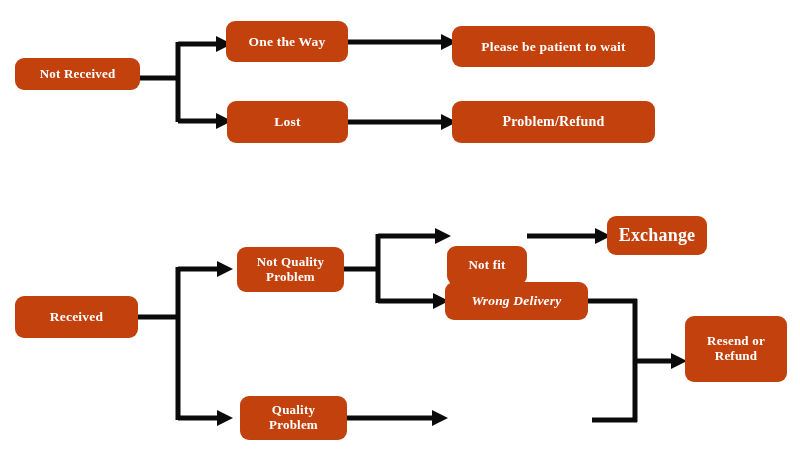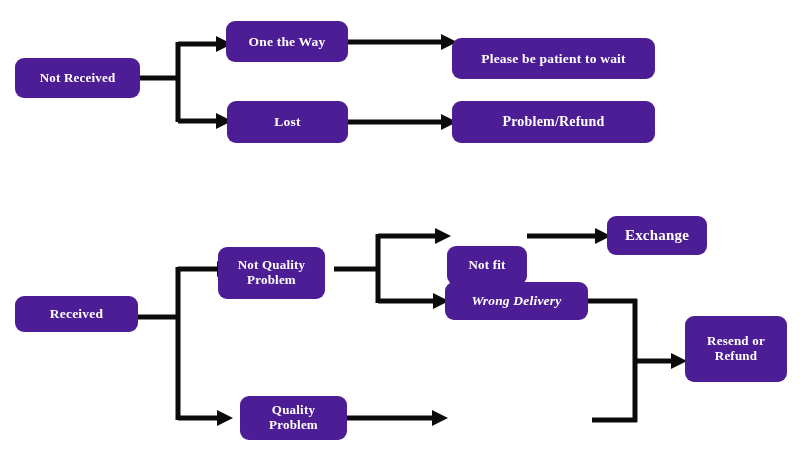--- a/index.html
+++ b/index.html
@@ -13,21 +13,21 @@
   }
   #canvas {
     position: relative;
     width: 800px;
     height: 464px;
     background: #ffffff;
     overflow: hidden;
   }
   .node {
     position: absolute;
-    background: #4c1d95;
+    background: #c2410c;
     color: #ffffff;
     border-radius: 9px;
     display: flex;
     align-items: center;
     justify-content: center;
     text-align: center;
     font-weight: bold;
     font-family: "Liberation Serif", "DejaVu Serif", serif;
     line-height: 1.12;
     letter-spacing: 0.2px;
@@ -122,59 +122,59 @@
 
     <g>
       <line x1="588" y1="301" x2="637" y2="301"></line>
       <line x1="592" y1="420" x2="637" y2="420"></line>
       <line x1="635" y1="299" x2="635" y2="422"></line>
       <line x1="635" y1="361" x2="673" y2="361"></line>
       <polygon class="arrowhead" points="671,353 687,361 671,369"></polygon>
     </g>
   </svg>
 
-  <div class="node" style="left:15px; top:58px; width:125px; height:40px; font-size:13px;">
+  <div class="node" style="left:15px; top:58px; width:125px; height:32px; font-size:13px;">
     <span class="node-label">Not Received</span>
   </div>
 
   <div class="node" style="left:226px; top:21px; width:122px; height:41px; font-size:13.5px;">
     <span class="node-label">One the Way</span>
   </div>
 
   <div class="node" style="left:227px; top:101px; width:121px; height:42px; font-size:13.5px;align-items:center;">
     <span class="node-label">Lost</span>
   </div>
 
-  <div class="node" style="left:452px; top:38px; width:203px; height:41px; font-size:13.5px;font-family:Liberation Serif, serif;">
+  <div class="node" style="left:452px; top:26px; width:203px; height:41px; font-size:13.5px;font-family:Liberation Serif, serif;">
     <span class="node-label">Please be patient to wait</span>
   </div>
 
   <div class="node" style="left:452px; top:101px; width:203px; height:42px; font-size:14px;">
     <span class="node-label">Problem/Refund</span>
   </div>
 
-  <div class="node" style="left:15px; top:296px; width:123px; height:36px; font-size:13.5px;">
+  <div class="node" style="left:15px; top:296px; width:123px; height:42px; font-size:13.5px;">
     <span class="node-label">Received</span>
   </div>
 
-  <div class="node" style="left:218px; top:247px; width:107px; height:52px; font-size:13px;">
+  <div class="node" style="left:237px; top:247px; width:107px; height:45px; font-size:13px;">
     <span class="node-label">Not Quality
 Problem</span>
   </div>
 
   <div class="node" style="left:240px; top:396px; width:107px; height:44px; font-size:13px;">
     <span class="node-label">Quality
 Problem</span>
   </div>
 
   <div class="node" style="left:447px; top:216px; width:80px; height:39px; font-size:13px;margin-top:30px;">
     <span class="node-label">Not fit</span>
   </div>
 
-  <div class="node" style="left:607px; top:216px; width:100px; height:39px; font-size:15px;">
+  <div class="node" style="left:607px; top:216px; width:100px; height:39px; font-size:18px;">
     <span class="node-label">Exchange</span>
   </div>
 
   <div class="node" style="left:445px; top:282px; width:143px; height:38px; font-size:13.5px;font-style:italic;">
     <span class="node-label">Wrong Delivery</span>
   </div>
 
 
   <div class="node" style="left:685px; top:316px; width:102px; height:66px; font-size:13px;">
     <span class="node-label">Resend or

